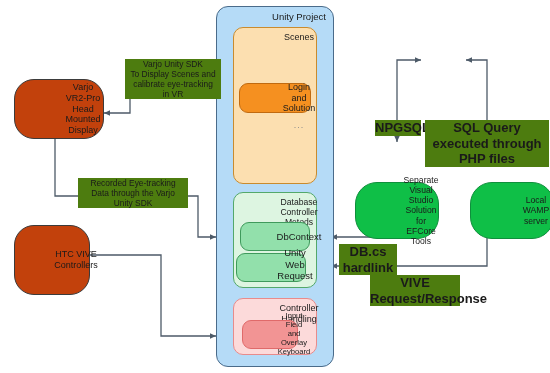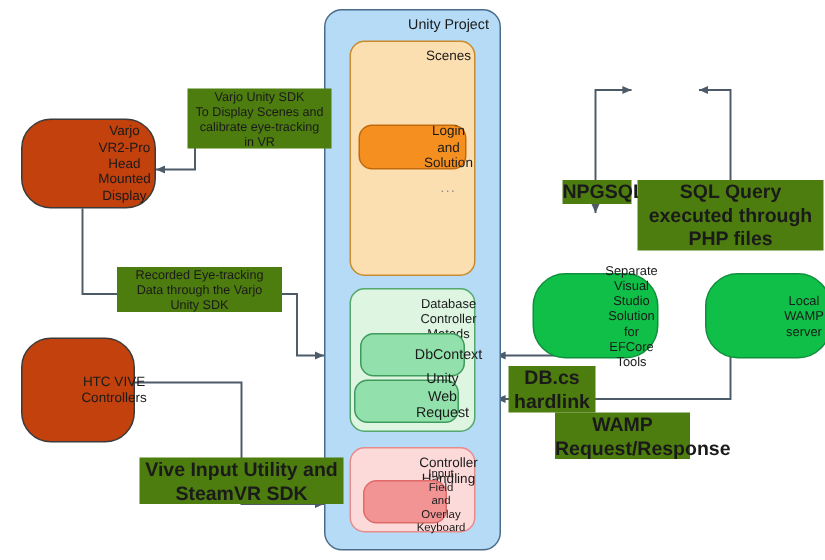--- a/index.html
+++ b/index.html
@@ -240,23 +240,22 @@
 
   <div class="edge-label plain" style="left:125px; top:42px; width:96px;">Varjo Unity SDK
 To Display Scenes and
 calibrate eye-tracking
 in VR</div>
 
   <div class="edge-label plain" style="left:78px; top:161px; width:110px;">Recorded Eye-tracking
 Data through the Varjo
 Unity SDK</div>
 
-  <div class="edge-label bold" style="left:93px; top:288px; width:136px;">Vive Input Utility and SteamVR SDK</div>
 
   <div class="edge-label bold" style="left:375px; top:103px; width:46px;">NPGSQL</div>
 
   <div class="edge-label bold" style="left:425px; top:103px; width:124px;">SQL Query executed through PHP files</div>
 
   <div class="edge-label bold" style="left:339px; top:227px; width:58px;">DB.cs hardlink</div>
 
-  <div class="edge-label bold" style="left:370px; top:258px; width:90px;">WAMP Request/Response</div>
+  <div class="edge-label bold" style="left:370px; top:258px; width:90px;">VIVE Request/Response</div>
 
 </div>
 
 </body></html>

